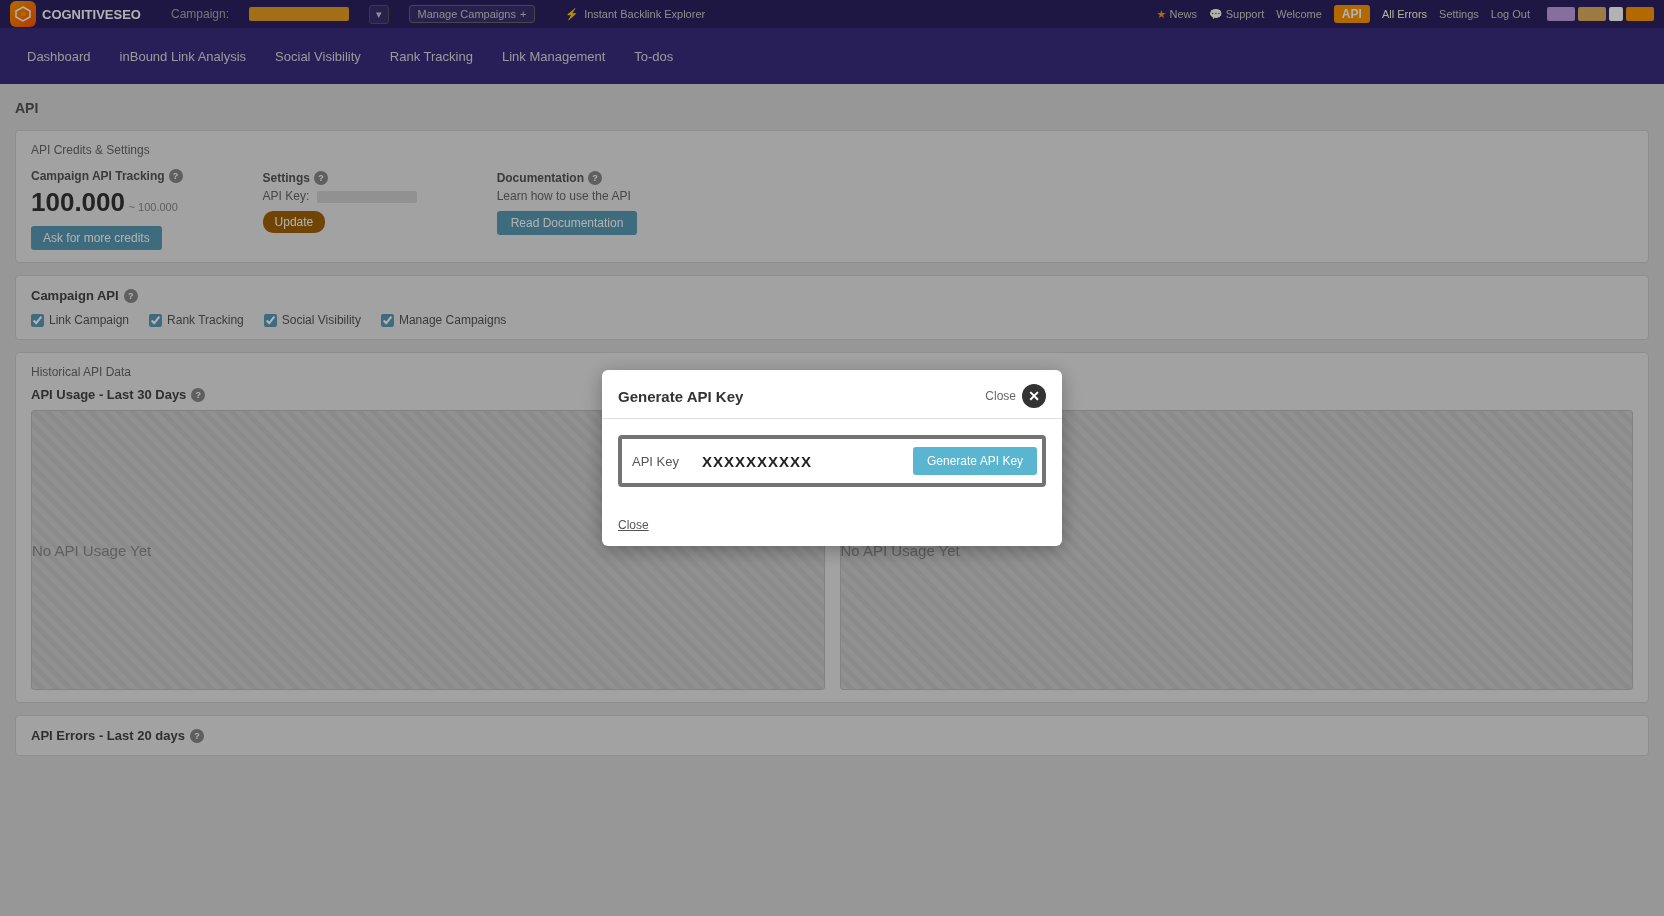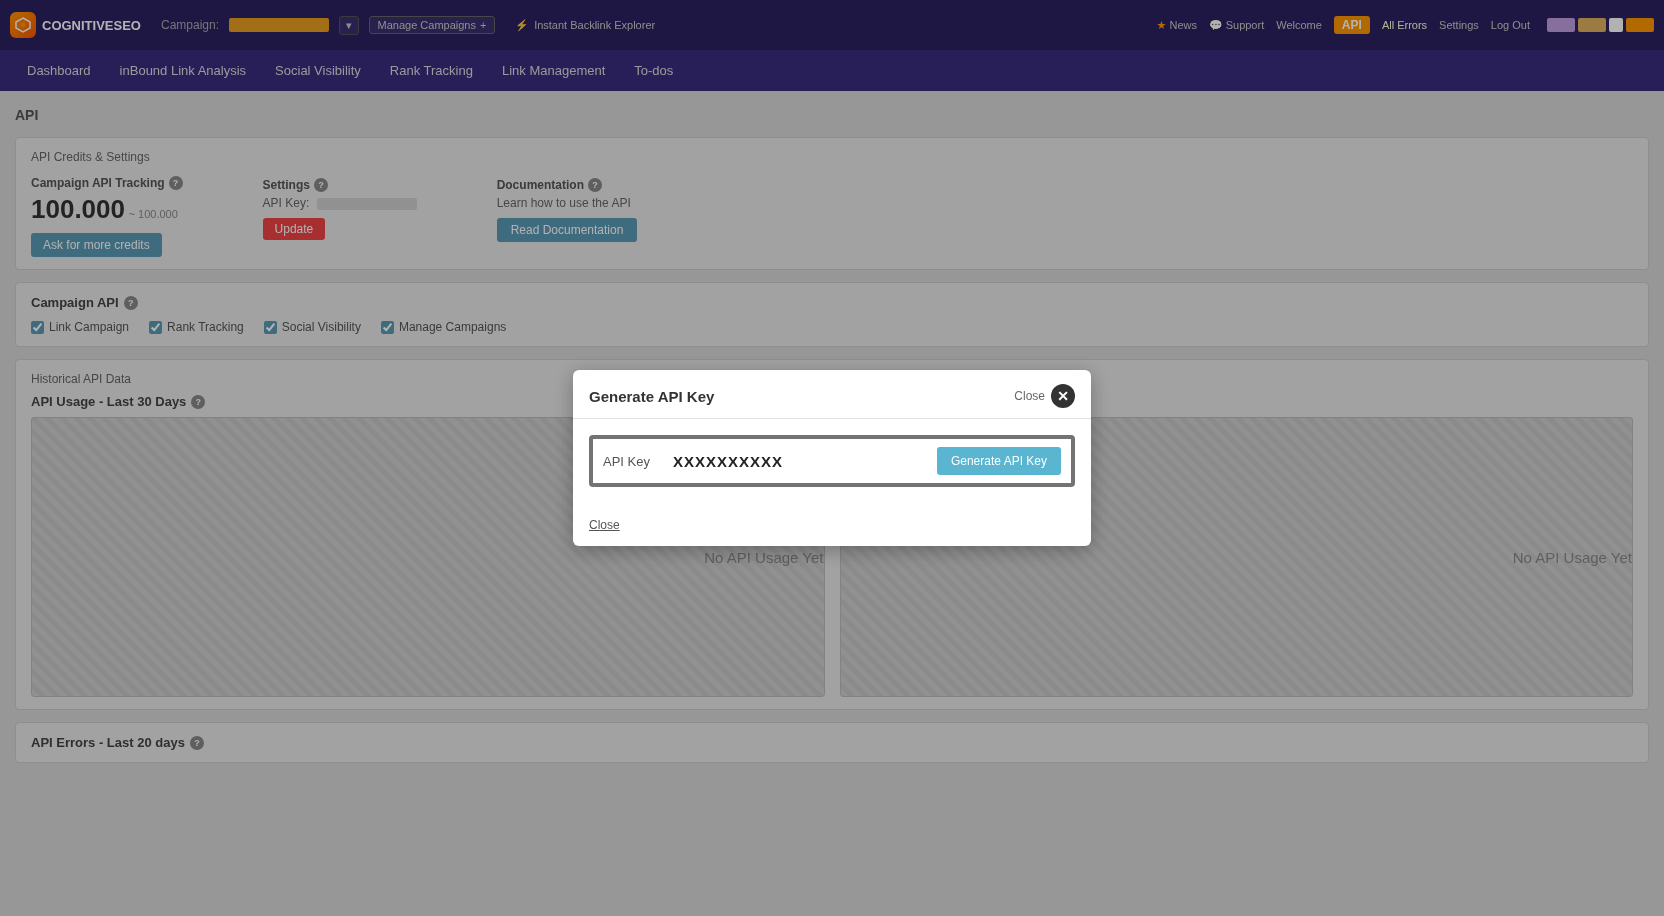--- a/index.html
+++ b/index.html
@@ -1,25 +1,25 @@
 <!DOCTYPE html>
 <html><head>
   <meta charset="utf-8">
   <style>
     * { box-sizing: border-box; margin: 0; padding: 0; }
     body { font-family: Arial, sans-serif; font-size: 13px; background: #d0d0d0; color: #333; }
 
     
     .top-bar {
       background: #2c2060;
-      height: 50px;
+      height: 28px;
       display: flex;
       align-items: center;
       padding: 0 10px;
-      gap: 10px;
+      gap: 20px;
       color: #ccc;
       font-size: 12px;
     }
     .logo {
       display: flex;
       align-items: center;
       gap: 6px;
       color: #fff;
       font-weight: bold;
       font-size: 13px;
@@ -68,21 +68,21 @@
     .logout-link { color: #ccc; font-size: 11px; cursor: pointer; }
     .color-blocks { display: flex; gap: 3px; margin-left: 5px; }
     .cb1 { width: 28px; height: 14px; background: #c0a0e0; border-radius: 2px; }
     .cb2 { width: 28px; height: 14px; background: #e0b060; border-radius: 2px; }
     .cb3 { width: 14px; height: 14px; background: #fff; border-radius: 2px; }
     .cb4 { width: 28px; height: 14px; background: #f90; border-radius: 2px; }
 
     
     .nav-bar {
       background: #3a2d80;
-      height: 41px;
+      height: 56px;
       display: flex;
       align-items: center;
       padding: 0 15px;
       gap: 5px;
     }
     .nav-item {
       color: #ddd; font-size: 13px; padding: 5px 12px;
       cursor: pointer; border-radius: 3px;
       text-decoration: none;
     }
@@ -132,22 +132,22 @@
     .settings-block h3 {
       font-size: 12px; color: #555; margin-bottom: 4px;
       display: flex; align-items: center; gap: 4px;
     }
     .api-key-row { font-size: 12px; color: #666; margin-bottom: 8px; }
     .api-key-val {
       display: inline-block; background: #d0d0d0; width: 100px;
       height: 12px; border-radius: 2px; vertical-align: middle; margin-left: 4px;
     }
     .update-btn {
-      background: #ef4444; color: #fff; border: none;
-      padding: 4px 12px; border-radius: 3px; cursor: pointer;
+      background: #a16207; color: #fff; border: none;
+      padding: 4px 12px; border-radius: 10px; cursor: pointer;
       font-size: 12px;
     }
     .doc-block { margin-top: 2px; }
     .doc-block h3 {
       font-size: 12px; color: #555; margin-bottom: 4px;
       display: flex; align-items: center; gap: 4px;
     }
     .learn-text { font-size: 12px; color: #666; margin-bottom: 8px; }
     .read-doc-btn {
       background: #5a9ab5; color: #fff; border: none;
@@ -180,21 +180,21 @@
       flex: 1; background: repeating-linear-gradient(
         45deg,
         #d0d0d0,
         #d0d0d0 5px,
         #c8c8c8 5px,
         #c8c8c8 10px
       );
       border: 1px solid #bbb;
       border-radius: 3px;
       height: 280px;
-      display: flex; align-items: center; justify-content: flex-end;
+      display: flex; align-items: center; justify-content: flex-start;
       font-size: 15px; color: #888; font-weight: normal;
     }
 
     
     .help-icon {
       display: inline-flex; align-items: center; justify-content: center;
       width: 14px; height: 14px; border-radius: 50%;
       background: #888; color: #fff; font-size: 9px;
       cursor: pointer; font-weight: bold;
     }
@@ -203,21 +203,21 @@
     .modal-overlay {
       position: fixed; top: 0; left: 0; right: 0; bottom: 0;
       background: rgba(0,0,0,0.3);
       display: flex; align-items: center; justify-content: center;
       z-index: 1000;
     }
     .modal {
       background: #fff;
       border-radius: 6px;
       padding: 0;
-      width: 518px;
+      width: 460px;
       box-shadow: 0 4px 20px rgba(0,0,0,0.3);
       position: relative;
     }
     .modal-header {
       padding: 14px 16px 10px;
       display: flex; justify-content: space-between; align-items: center;
       border-bottom: 1px solid #e0e0e0;
     }
     .modal-title {
       font-size: 15px; font-weight: bold; color: #333;

